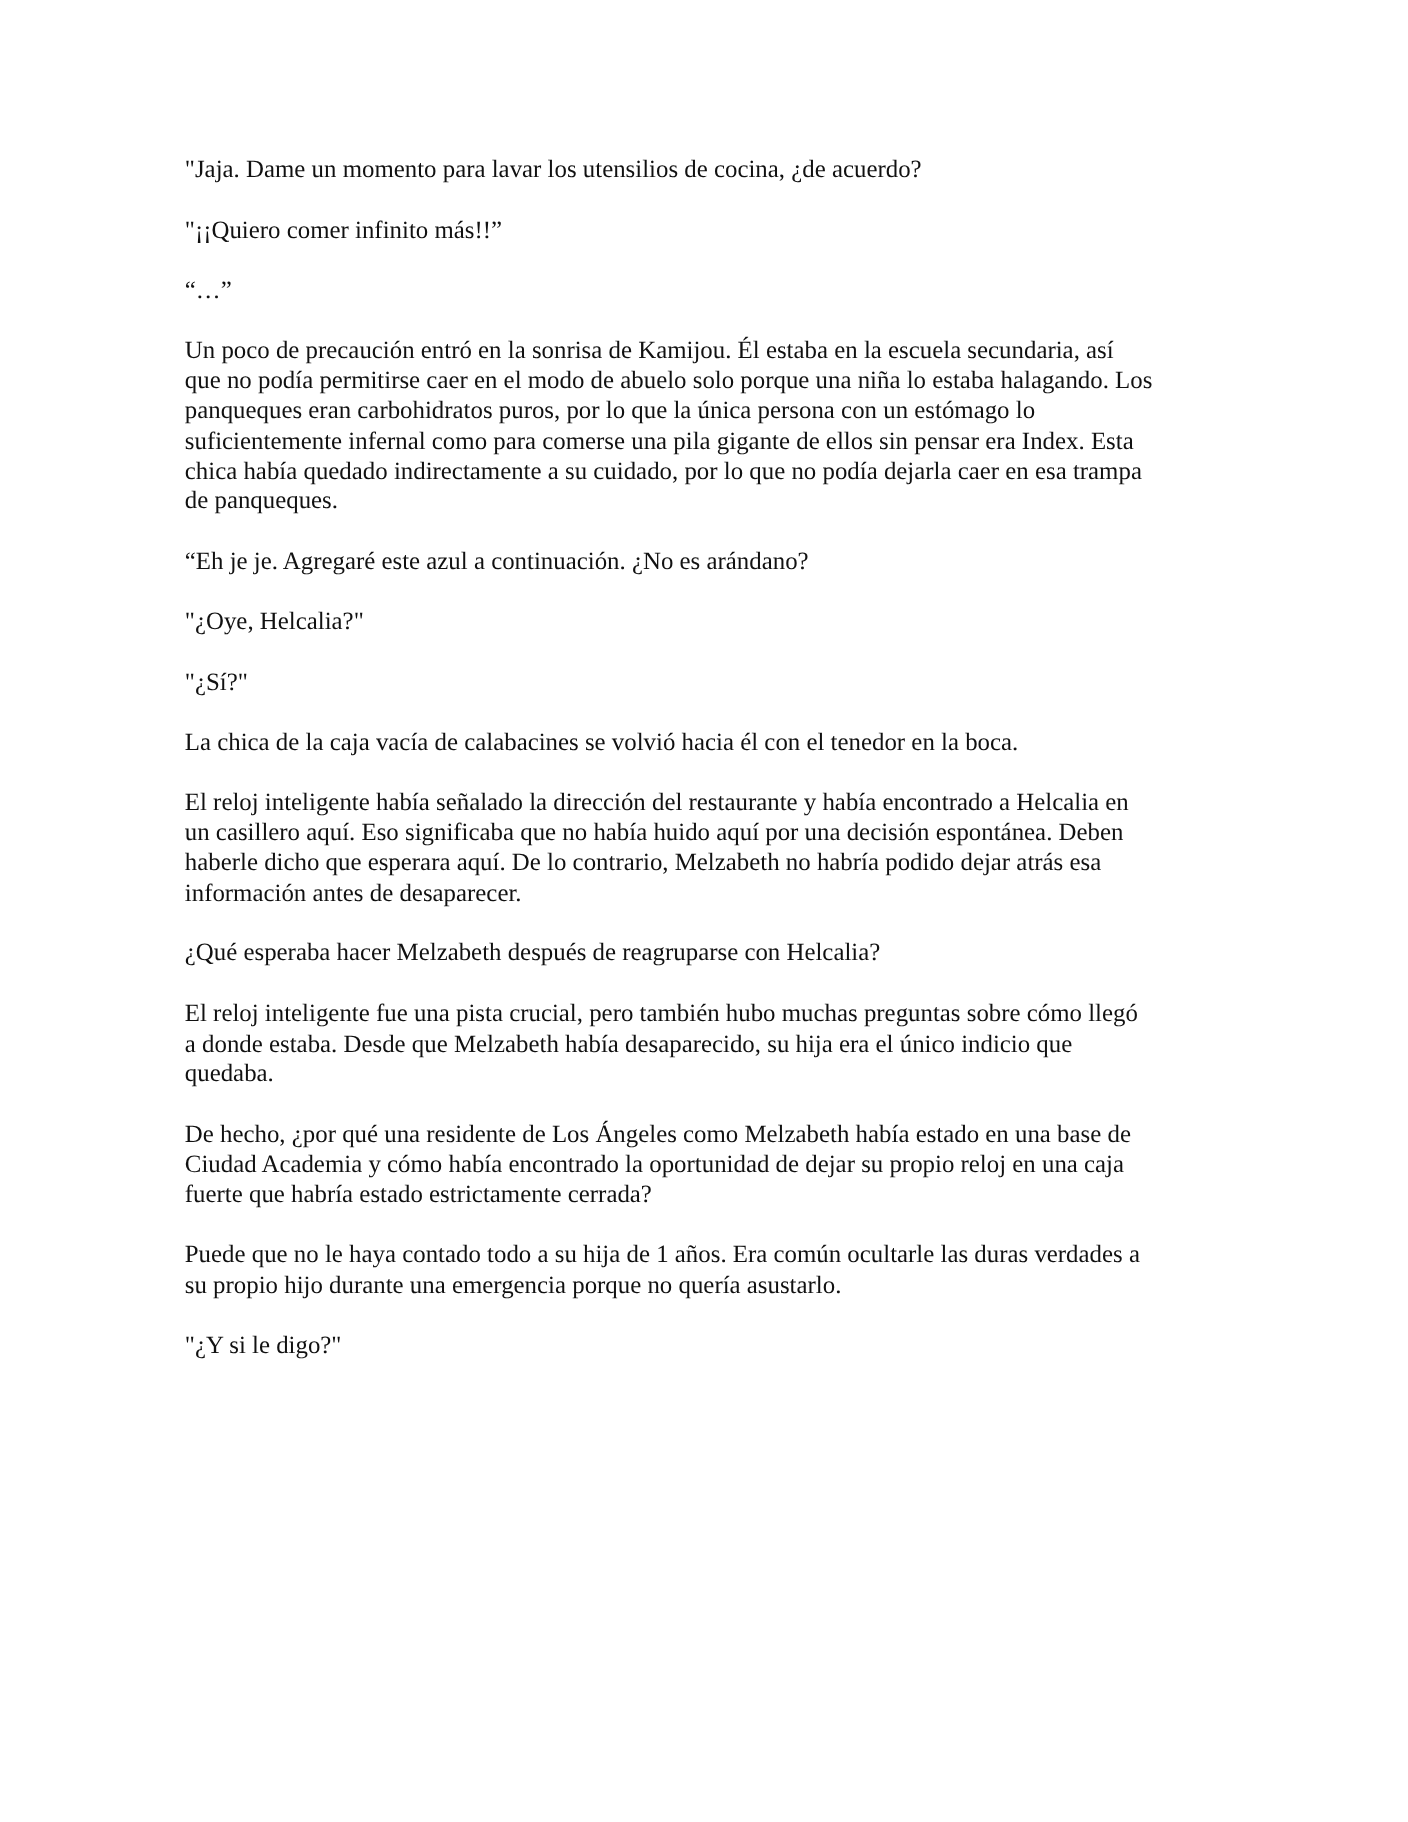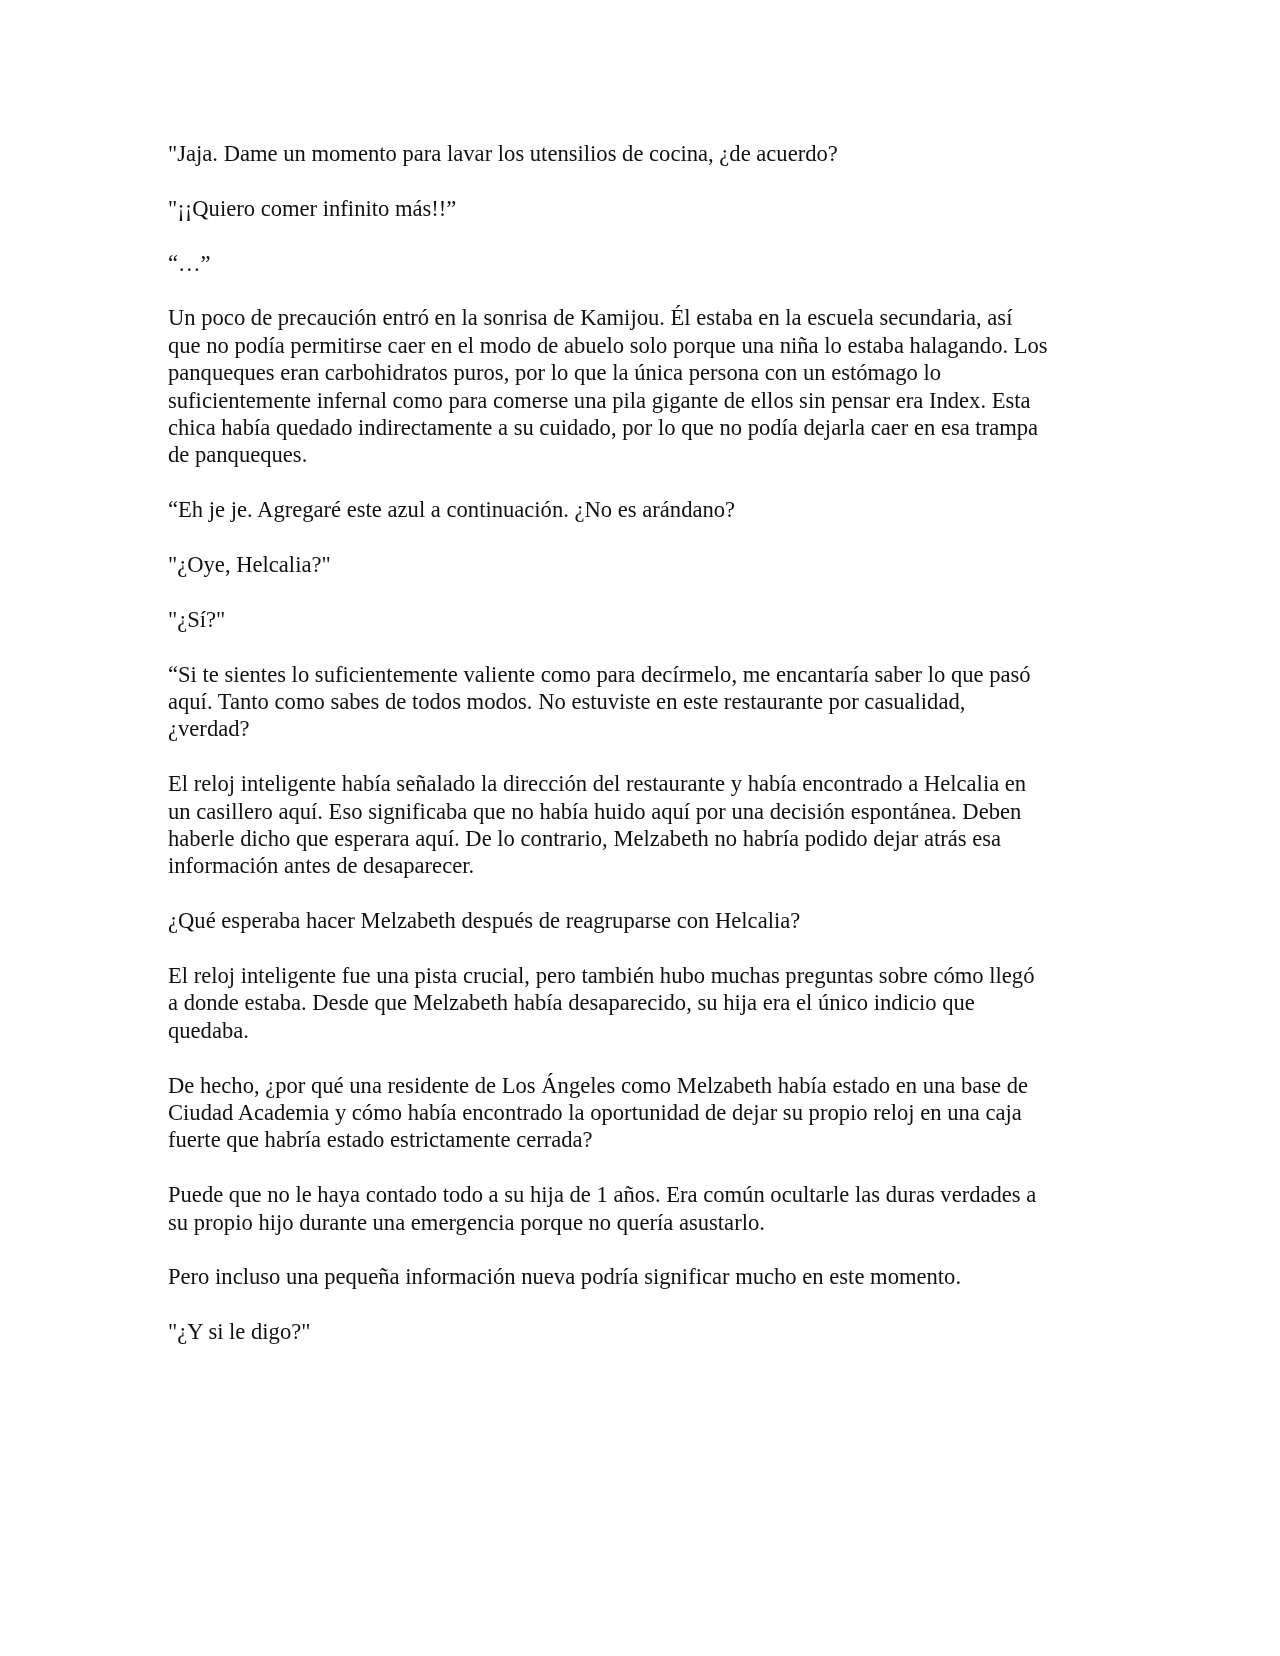--- a/index.html
+++ b/index.html
@@ -33,21 +33,20 @@
 <body>
 
 <div class="page">
   <p class="para">"Jaja. Dame un momento para lavar los utensilios de cocina, ¿de acuerdo?</p>
   <p class="para">"¡¡Quiero comer infinito más!!”</p>
   <p class="para">“…”</p>
   <p class="para">Un poco de precaución entró en la sonrisa de Kamijou. Él estaba en la escuela secundaria, así que no podía permitirse caer en el modo de abuelo solo porque una niña lo estaba halagando. Los panqueques eran carbohidratos puros, por lo que la única persona con un estómago lo suficientemente infernal como para comerse una pila gigante de ellos sin pensar era Index. Esta chica había quedado indirectamente a su cuidado, por lo que no podía dejarla caer en esa trampa de panqueques.</p>
   <p class="para">“Eh je je. Agregaré este azul a continuación. ¿No es arándano?</p>
   <p class="para">"¿Oye, Helcalia?"</p>
   <p class="para">"¿Sí?"</p>
-  <p class="para">“Si te sientes lo suficientemente valiente como para decírmelo, me encantaría saber lo que pasó aquí. Tanto como sabes de todos modos. No estuviste en este restaurante por casualidad, ¿verdad?</p>
+  <p class="para">La chica de la caja vacía de calabacines se volvió hacia él con el tenedor en la boca.</p>
   <p class="para">El reloj inteligente había señalado la dirección del restaurante y había encontrado a Helcalia en un casillero aquí. Eso significaba que no había huido aquí por una decisión espontánea. Deben haberle dicho que esperara aquí. De lo contrario, Melzabeth no habría podido dejar atrás esa información antes de desaparecer.</p>
   <p class="para">¿Qué esperaba hacer Melzabeth después de reagruparse con Helcalia?</p>
   <p class="para">El reloj inteligente fue una pista crucial, pero también hubo muchas preguntas sobre cómo llegó a donde estaba. Desde que Melzabeth había desaparecido, su hija era el único indicio que quedaba.</p>
   <p class="para">De hecho, ¿por qué una residente de Los Ángeles como Melzabeth había estado en una base de Ciudad Academia y cómo había encontrado la oportunidad de dejar su propio reloj en una caja fuerte que habría estado estrictamente cerrada?</p>
   <p class="para">Puede que no le haya contado todo a su hija de 1 años. Era común ocultarle las duras verdades a su propio hijo durante una emergencia porque no quería asustarlo.</p>
-  <p class="para">Pero incluso una pequeña información nueva podría significar mucho en este momento.</p>
   <p class="para">"¿Y si le digo?"</p>
 </div>
 
 </body></html>

